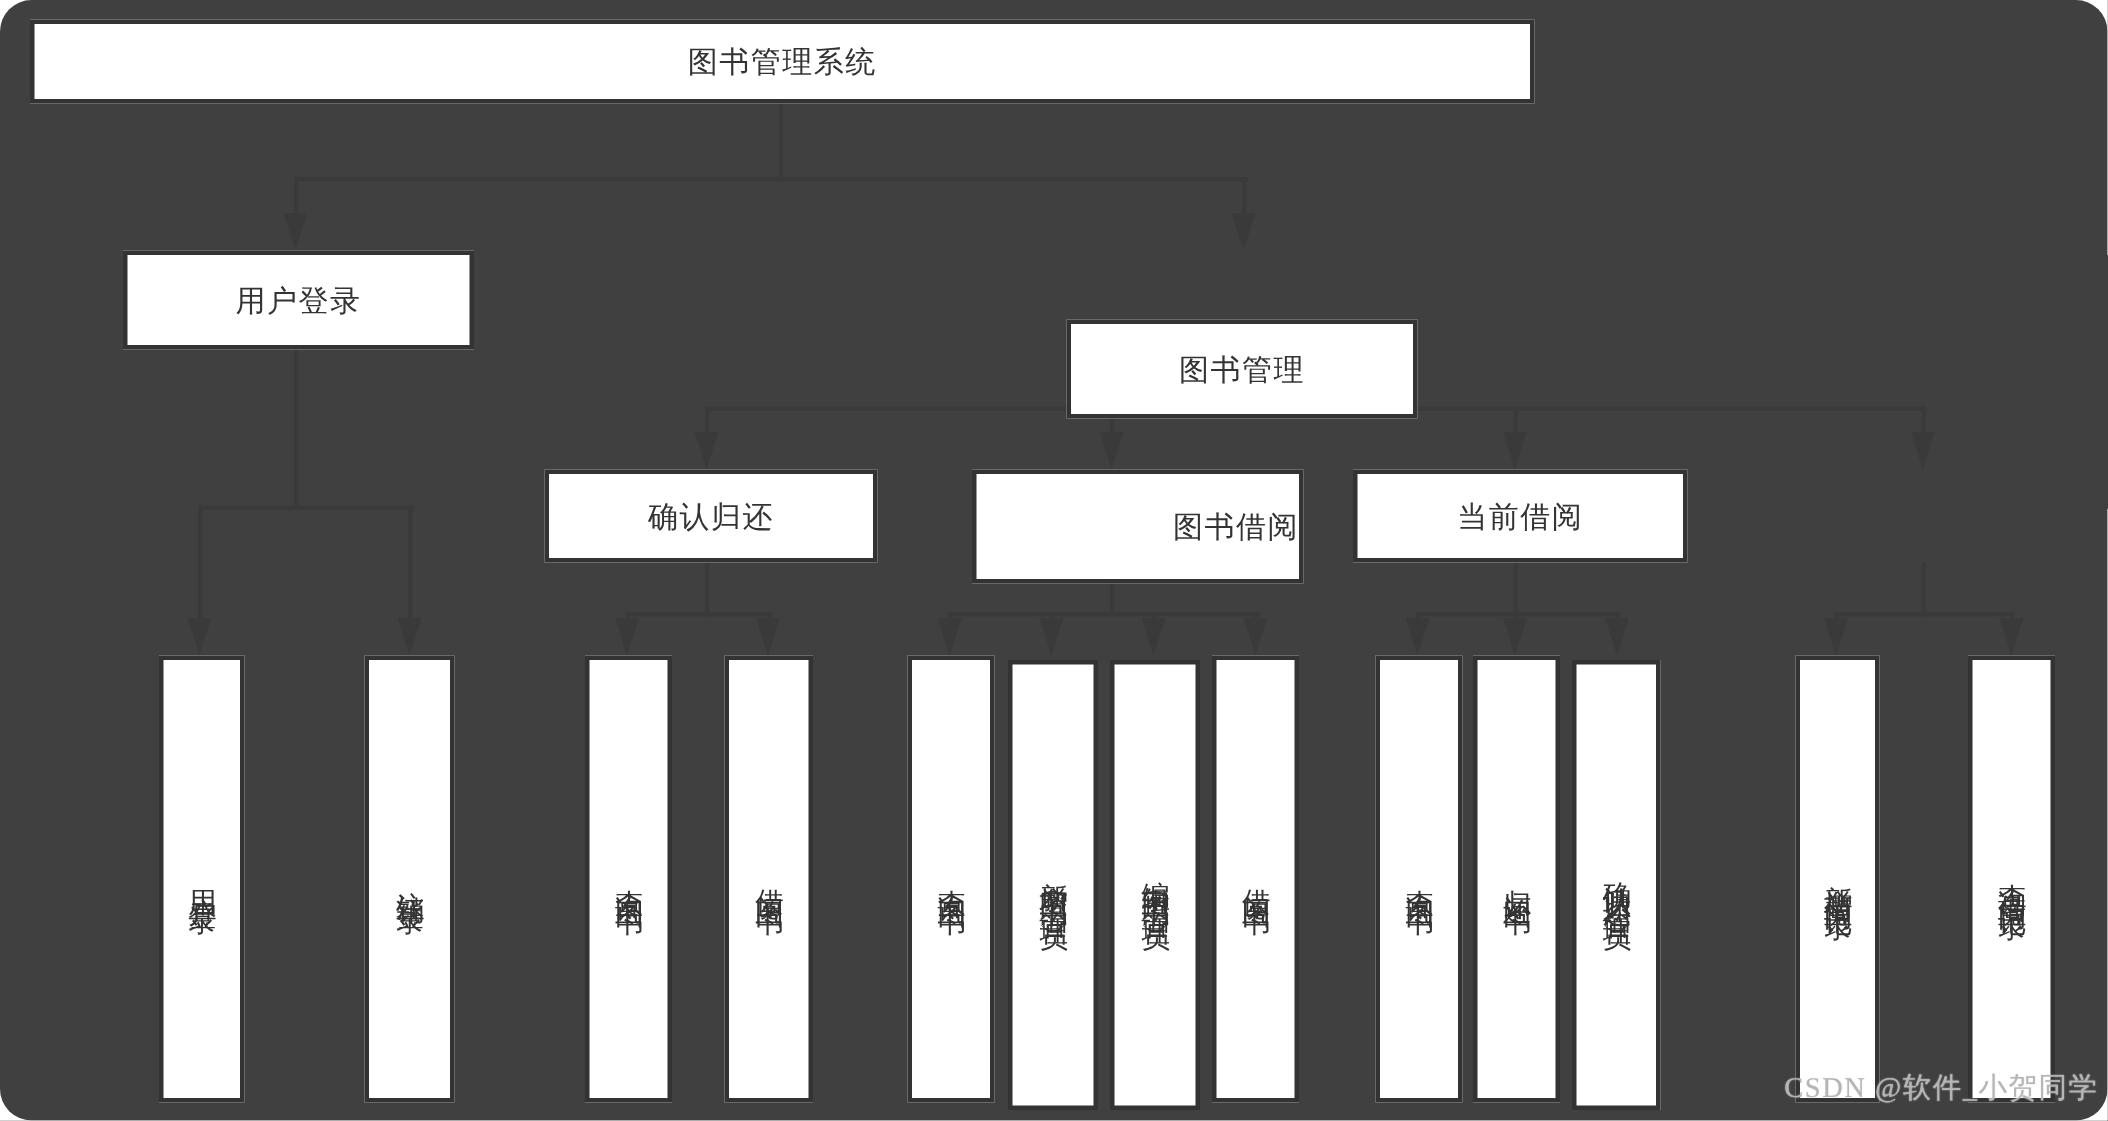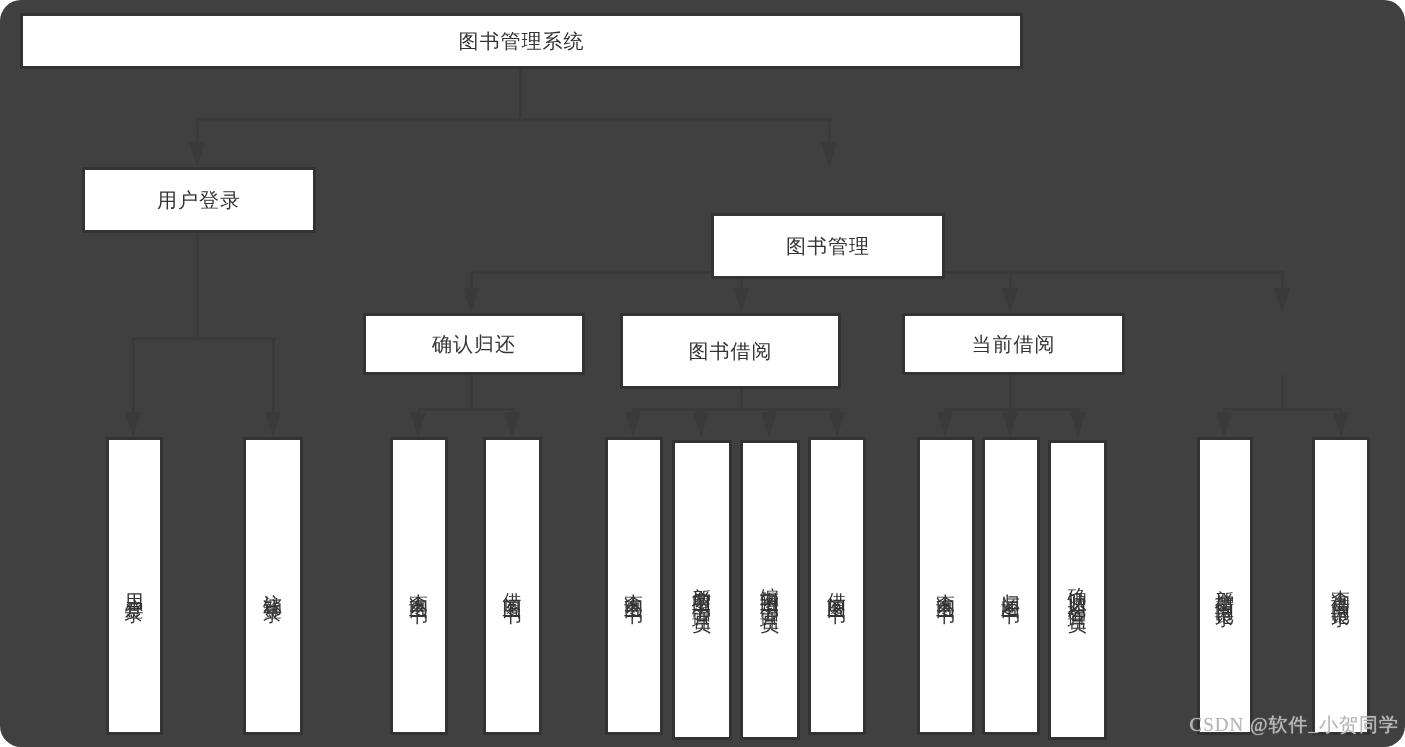--- a/index.html
+++ b/index.html
@@ -122,21 +122,21 @@
   <div class="node h" style="left:82px; top:167px; width:234px; height:66px;">
     <span>用户登录</span>
   </div>
   <div class="node h" style="left:711px; top:167px; width:234px; height:66px;margin-top:46px;">
     <span>图书管理</span>
   </div>
 
   <div class="node h" style="left:363px; top:313px; width:222px; height:62px;">
     <span>确认归还</span>
   </div>
-  <div class="node h" style="left:620px; top:313px; width:221px; height:76px;">
+  <div class="node h" style="left:648px; top:313px; width:221px; height:76px;justify-content:flex-end;">
     <span>图书借阅</span>
   </div>
   <div class="node h" style="left:902px; top:313px; width:223px; height:62px;">
     <span>当前借阅</span>
   </div>
 
   <div class="node v" style="left:106px; top:437px; width:57px; height:298px;">
     <span>用户登录</span>
   </div>
   <div class="node v" style="left:243px; top:437px; width:60px; height:298px;">

